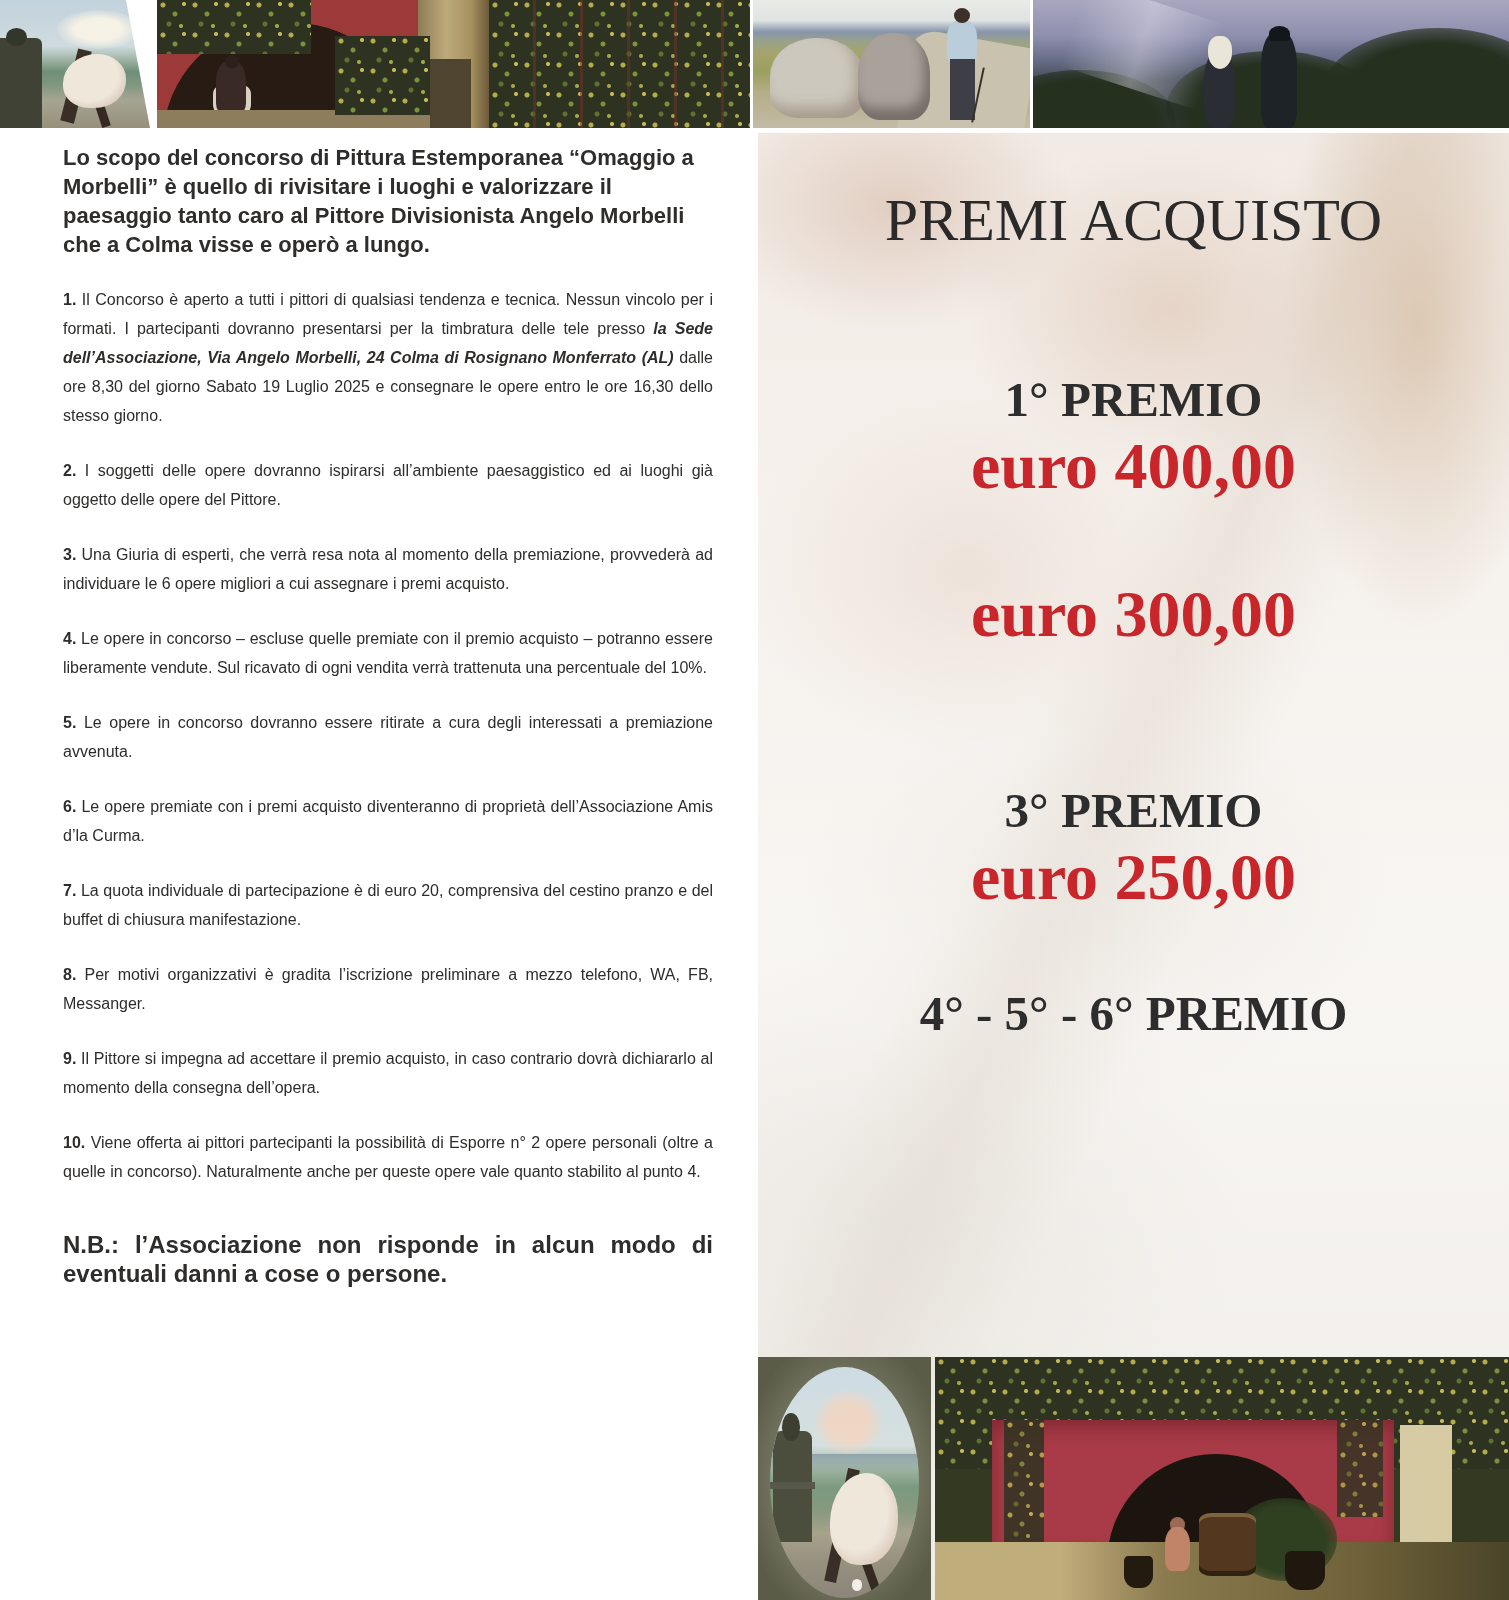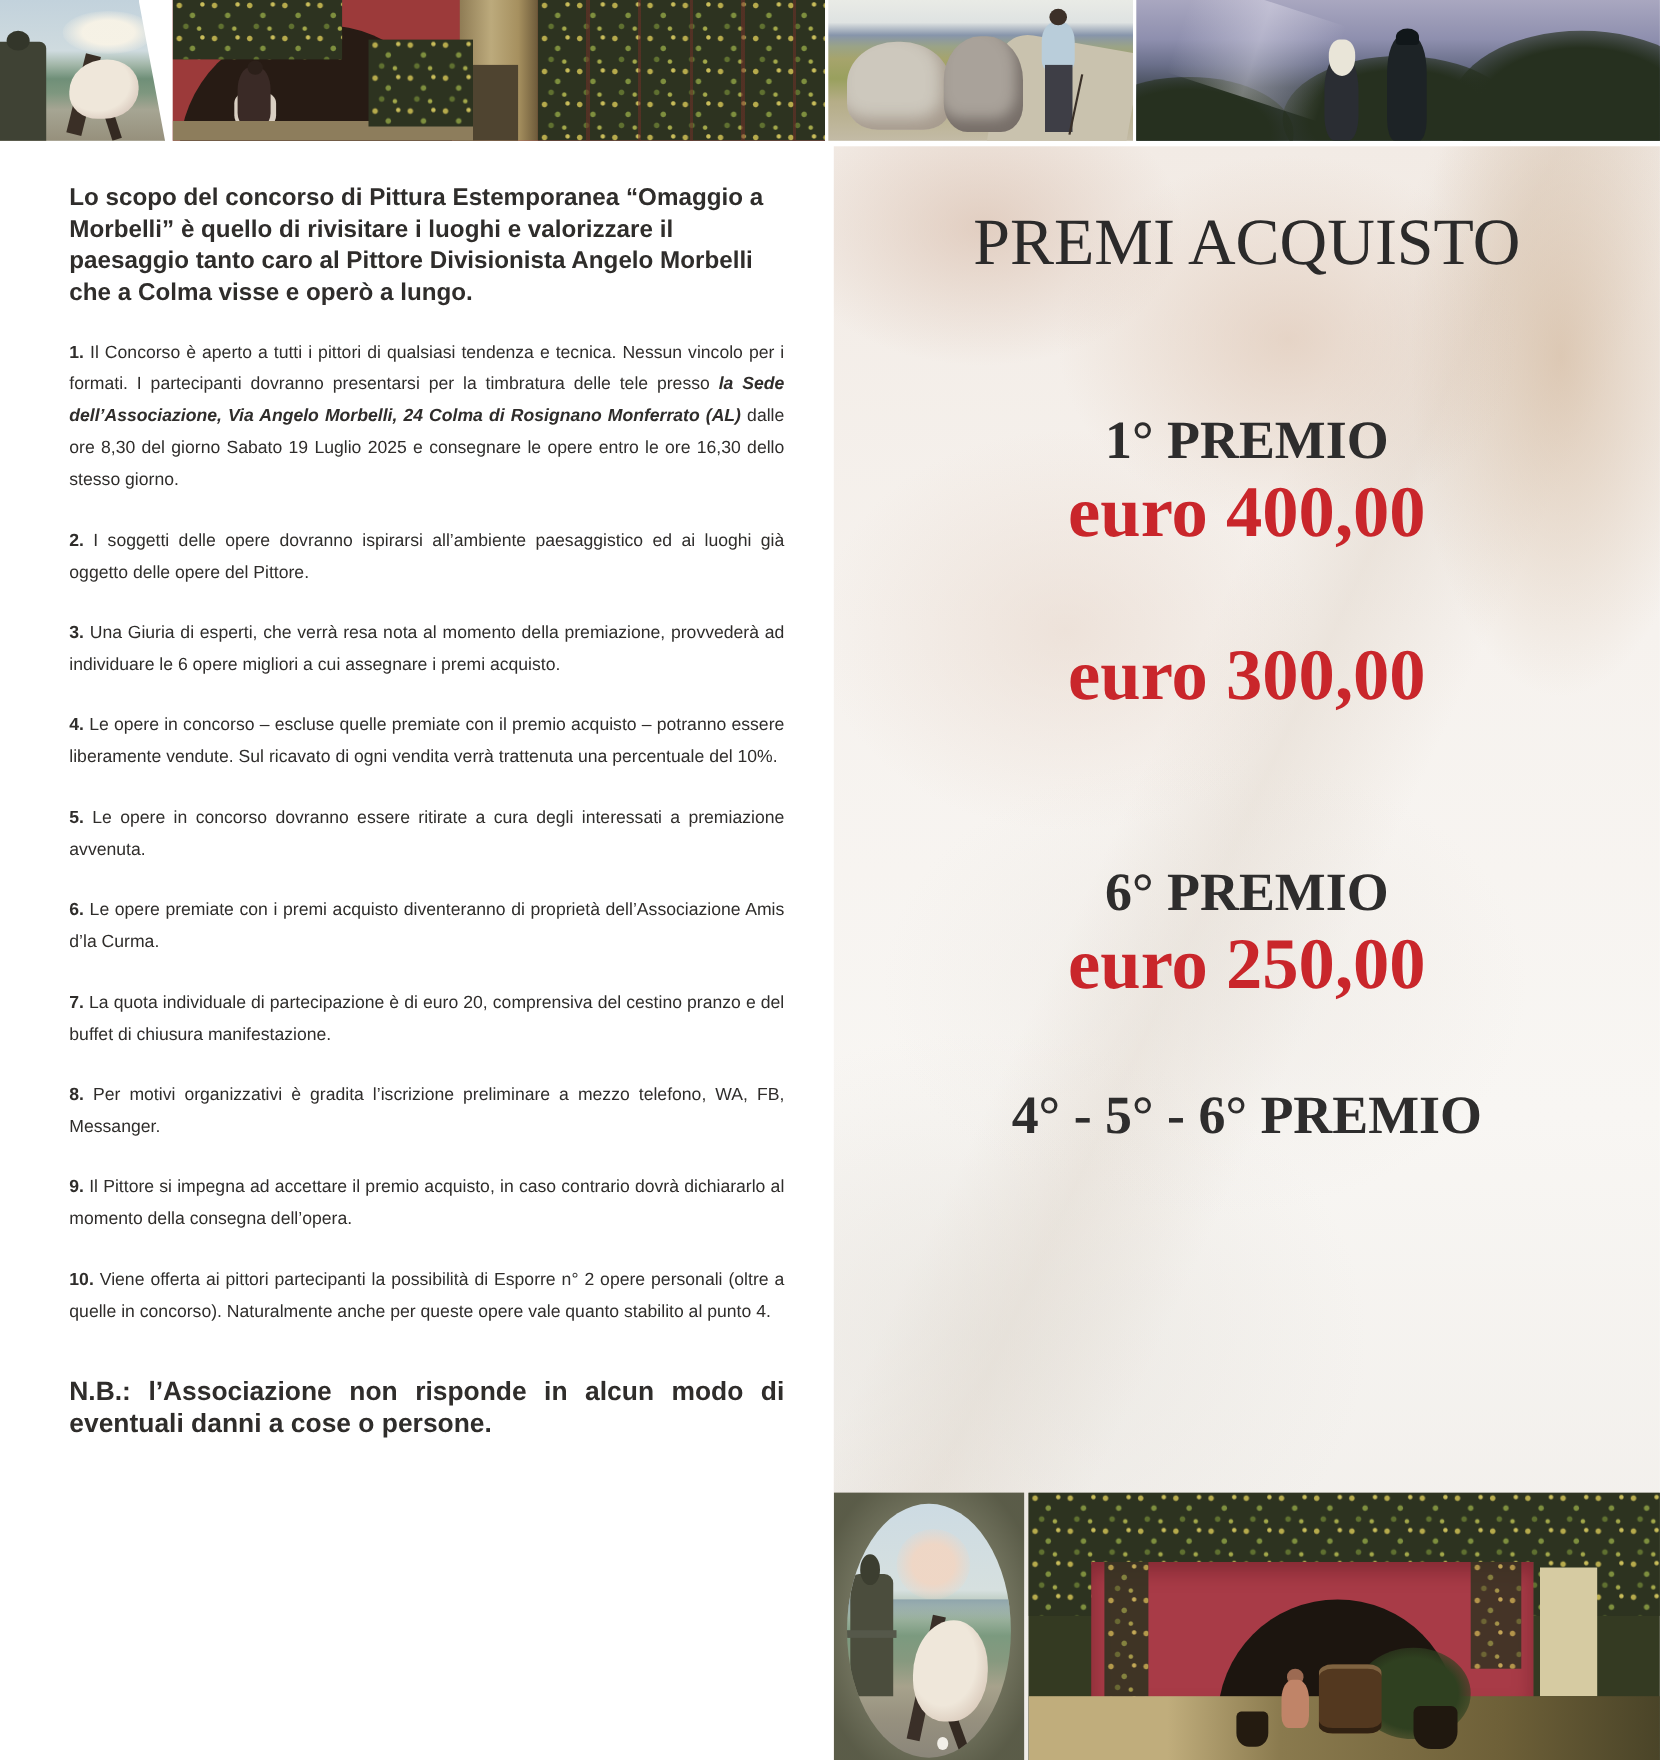--- a/index.html
+++ b/index.html
@@ -73,21 +73,21 @@
   .picD .bush2{left:60%;top:22%;width:50%;height:110%;}
   .picD .bush3{left:-10%;top:55%;width:40%;height:80%;}
   .picD .wfig{position:absolute;left:36%;top:40%;width:6.5%;height:60%;background:#2a2d33;border-radius:40% 40% 30% 30%;}
   .picD .whead{position:absolute;left:36.8%;top:28%;width:5%;height:26%;background:#e9e5d8;border-radius:50% 50% 60% 60%;}
   .picD .mfig{position:absolute;left:48%;top:26%;width:7.5%;height:74%;background:#1d2326;border-radius:35% 35% 20% 20%;}
   .picD .mhat{position:absolute;left:49.5%;top:20%;width:4.5%;height:12%;background:#11171a;border-radius:50% 50% 20% 20%;}
   .picD .glow{position:absolute;left:8%;top:0;width:30%;height:70%;transform:rotate(18deg);
     background:linear-gradient(90deg,rgba(236,233,244,0),rgba(236,233,244,.4),rgba(236,233,244,0));}
 
   
-  .leftcol{position:absolute;left:63px;top:164px;width:650px;color:#2f2d2b;}
+  .leftcol{position:absolute;left:63px;top:143px;width:650px;color:#2f2d2b;}
   .intro{font-size:22px;line-height:29px;font-weight:bold;margin:0 0 0 0;}
   .rule{font-size:16px;line-height:29px;margin:26px 0 0 0;text-align:justify;}
   .rule:first-of-type{margin-top:53px;}
   .rule b{font-weight:bold;}
   .rule .emph{font-weight:bold;font-style:italic;}
   .nb{font-size:24px;line-height:29px;font-weight:bold;margin:44px 0 0 0;text-align:justify;}
 
   
   .panel{position:absolute;left:758px;top:133px;width:751px;height:1467px;overflow:hidden;
     background:
@@ -227,21 +227,21 @@
     <div class="panel-title">PREMI ACQUISTO</div>
 
     <div class="prize prize1">
       <span class="plabel">1° PREMIO</span>
       <span class="pamount">euro 400,00</span>
     </div>
     <div class="prize prize2">
       <span class="pamount">euro 300,00</span>
     </div>
     <div class="prize prize3">
-      <span class="plabel">6° PREMIO</span>
+      <span class="plabel">3° PREMIO</span>
       <span class="pamount">euro 250,00</span>
     </div>
     <div class="prize prize4">
       <span class="plabel">4° - 5° - 6° PREMIO</span>
     </div>
 
     <div class="bpaint bp1">
       <div class="oval">
         <div class="pinkcloud"></div>
         <div class="mount"></div>

